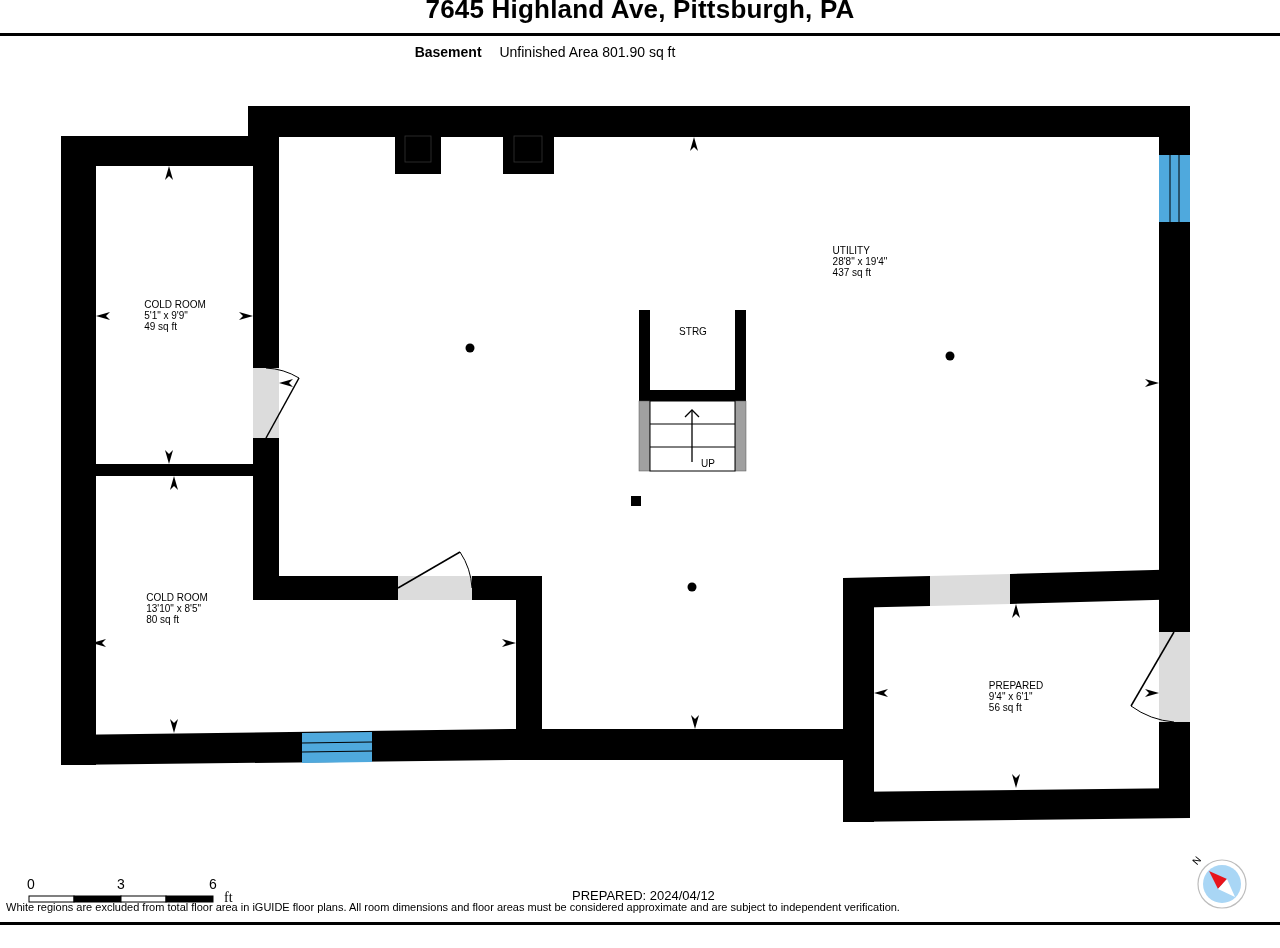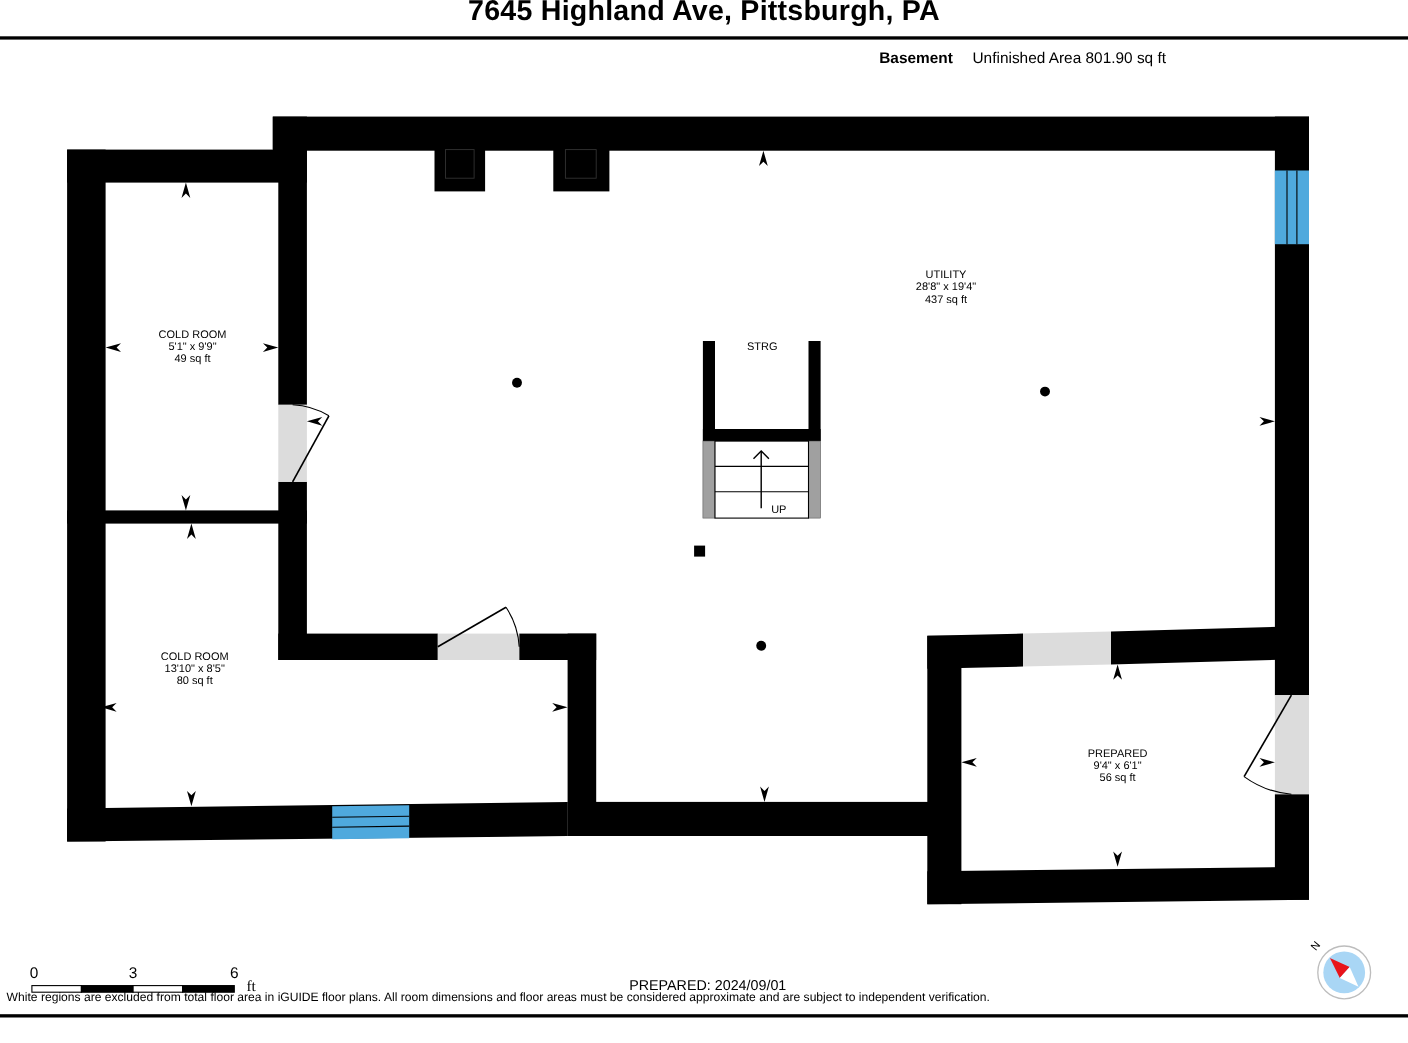--- a/index.html
+++ b/index.html
@@ -1,24 +1,24 @@
 <!DOCTYPE html>
 <html><head>
 <meta charset="utf-8">
 <style>
   html, body { margin: 0; padding: 0; background: #ffffff; }
   body { width: 1280px; height: 948px; position: relative; overflow: hidden; font-family: "Liberation Sans", sans-serif; color: #000; }
   .title { position: absolute; left: 0; top: -6px; width: 1280px; text-align: center; font-size: 26px; font-weight: bold; letter-spacing: 0.2px; }
   .rule { position: absolute; left: 0; width: 1280px; height: 3px; background: #000; }
   .rule.top { top: 33px; }
   .rule.bottom { top: 922px; }
-  .subtitle { position: absolute; top: 44px; left: 0; width: 1060px; text-align: right; font-size: 14px; }
+  .subtitle { position: absolute; top: 44px; left: 15px; width: 1060px; text-align: center; font-size: 14px; }
   .subtitle .level { font-weight: bold; margin-right: 14px; }
   svg.plan { position: absolute; left: 0; top: 0; }
-  .room-label { position: absolute; text-align: center; font-size: 10px; line-height: 11px; white-space: nowrap; transform: translateX(-50%); }
+  .room-label { position: absolute; font-size: 10px; line-height: 11px; white-space: nowrap; transform: translateX(-50%); }
   .stair-label { position: absolute; font-size: 10px; transform: translateX(-50%); }
   .scale-num { position: absolute; top: 876px; font-size: 14px; transform: translateX(-50%); }
   .scale-unit { position: absolute; top: 890px; left: 224px; font-size: 14px; font-family: Liberation Serif, serif; }
   .prepared { position: absolute; top: 888px; left: 572px; font-size: 13px; }
   .disclaimer { position: absolute; top: 901px; left: 6px; font-size: 11px; white-space: nowrap; }
   .compass-n { position: absolute; left: 1193px; top: 855px; font-size: 10px; transform: rotate(-50deg); }
 </style>
 </head>
 <body>
 
@@ -175,27 +175,27 @@
 <div class="room-label" style="left:860px; top:245px;">
   <div>UTILITY</div>
   <div>28'8" x 19'4"</div>
   <div>437 sq ft</div>
 </div>
 <div class="room-label" style="left:1016px; top:680px;">
   <div>PREPARED</div>
   <div>9'4" x 6'1"</div>
   <div>56 sq ft</div>
 </div>
-<div class="room-label" style="left:693px; top:310px;">
+<div class="room-label" style="left:693px; top:326px;">
   <div>STRG</div>
 </div>
 <div class="stair-label" style="left:708px; top:458px;">UP</div>
 
 <div class="scale-num" style="left:31px;">0</div>
 <div class="scale-num" style="left:121px;">3</div>
 <div class="scale-num" style="left:213px;">6</div>
 <div class="scale-unit">ft</div>
 
 <div class="compass-n">N</div>
 
-<div class="prepared">PREPARED: 2024/09/01</div>
+<div class="prepared">PREPARED: 2024/04/12</div>
 <div class="rule bottom"></div>
 <div class="disclaimer">White regions are excluded from total floor area in iGUIDE floor plans. All room dimensions and floor areas must be considered approximate and are subject to independent verification.</div>
 
 </body></html>

